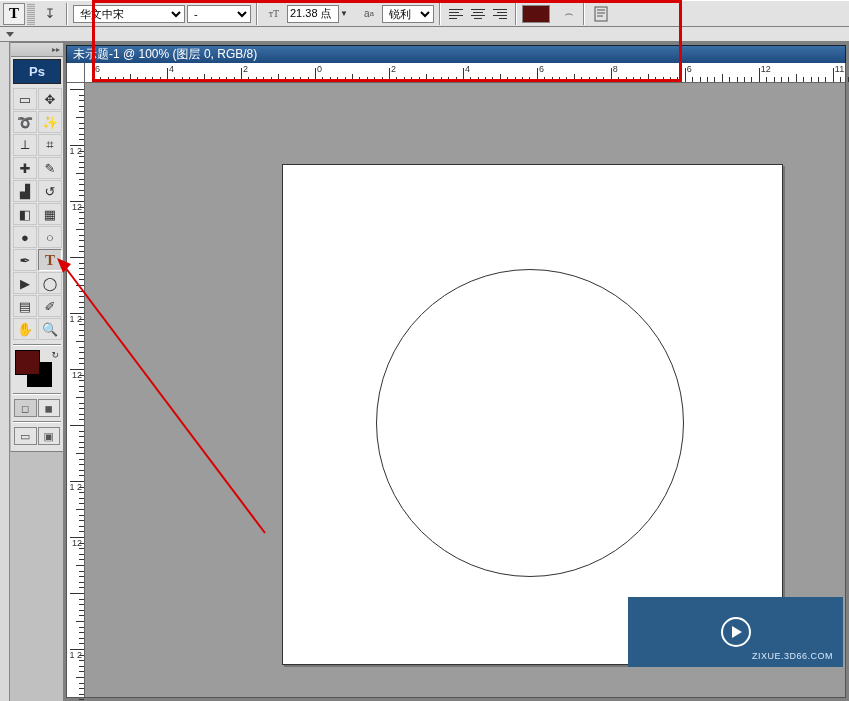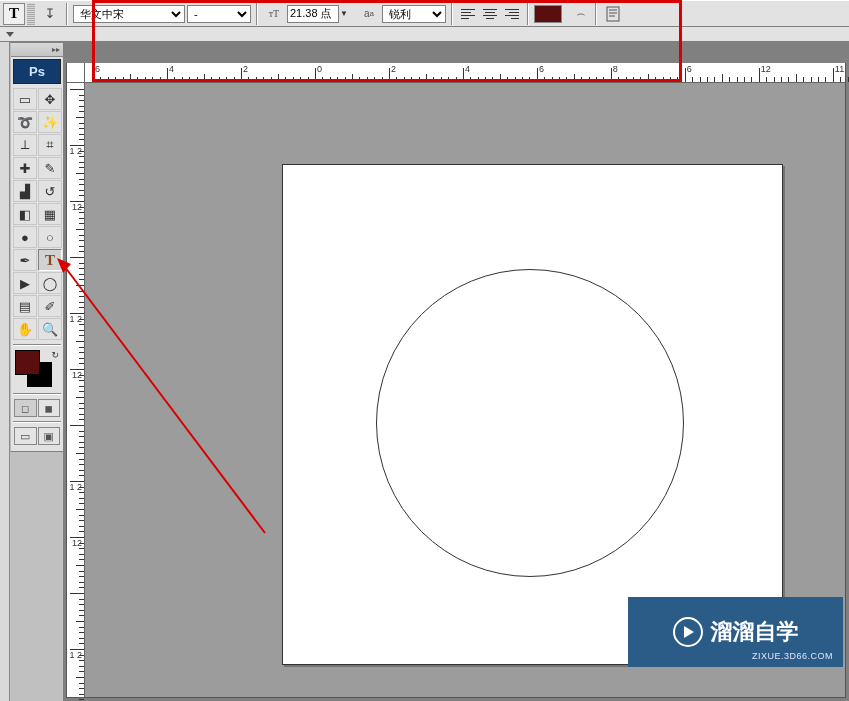--- a/index.html
+++ b/index.html
@@ -98,21 +98,21 @@
   </select>
   <select style="width:64px;">
     <option>-</option>
   </select>
   <div class="sep"></div>
   <div class="ico" style="font-size:10px;color:#555;font-family:Georgia;">тT</div>
   <input class="txt" style="width: 52px;" value="21.38 点">
   <span style="font-size:8px;color:#333;margin-left:-1px;">▼</span>
   <span style="width:6px;"></span>
   <div class="ico" style="font-size:10px;color:#555;">a<span style="font-size:8px;">a</span></div>
-  <select style="width:64px;">
+  <select style="width:52px;">
     <option>锐利</option>
   </select>
   <div class="sep"></div>
   <div class="align">
       <span style="width:100%"></span>
       <span style="width:70%"></span>
       <span style="width:100%"></span>
       <span style="width:60%"></span>
     </div>
   <div class="align">
@@ -190,20 +190,21 @@
   </div>
   <div class="sep"></div>
   <div class="scr">
     <div class="m">▭</div>
     <div class="m">▣</div>
   </div>
 </div>
 
 <div class="docarea">
   <div class="docwin">
+    <div class="title">未示题-1 @ 100% (图层 0, RGB/8)</div>
     <div class="body">
       <div class="ruler-corner"></div>
       <div class="ruler-h" id="rulerH">
           <div class="lbl" style="left: 8px;">6</div>
           <div class="tick" style="left: 8px; height: 14px;"></div>
           <div class="tick" style="left: 15.3981px; height: 5px;"></div>
           <div class="tick" style="left: 22.7961px; height: 5px;"></div>
           <div class="tick" style="left: 30.1942px; height: 5px;"></div>
           <div class="tick" style="left: 37.5922px; height: 5px;"></div>
           <div class="tick" style="left: 44.9903px; height: 8px;"></div>
@@ -451,15 +452,14 @@
 
 <svg class="red-arrow" style="left:57px;top:258px;width:220px;height:290px;">
   <line x1="5" y1="5" x2="208" y2="275"></line>
   <polygon points="0,0 14,6 6,15"></polygon>
 </svg>
 
 <div class="wm">
   <div class="play">
       <div></div>
     </div>
-  <div class="txt1">溜溜自学</div>
   <div class="txt2">ZIXUE.3D66.COM</div>
 </div>
 
 </body></html>

